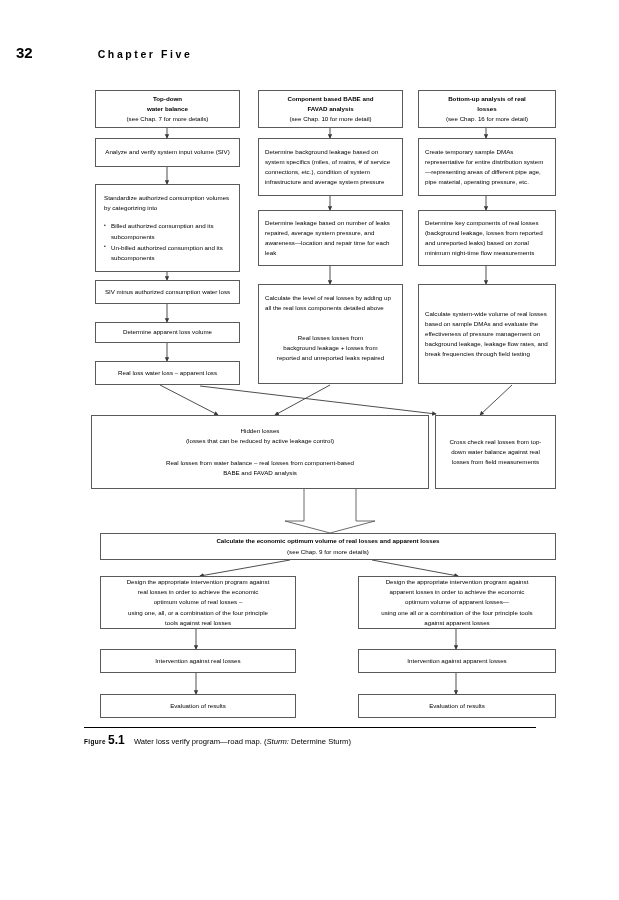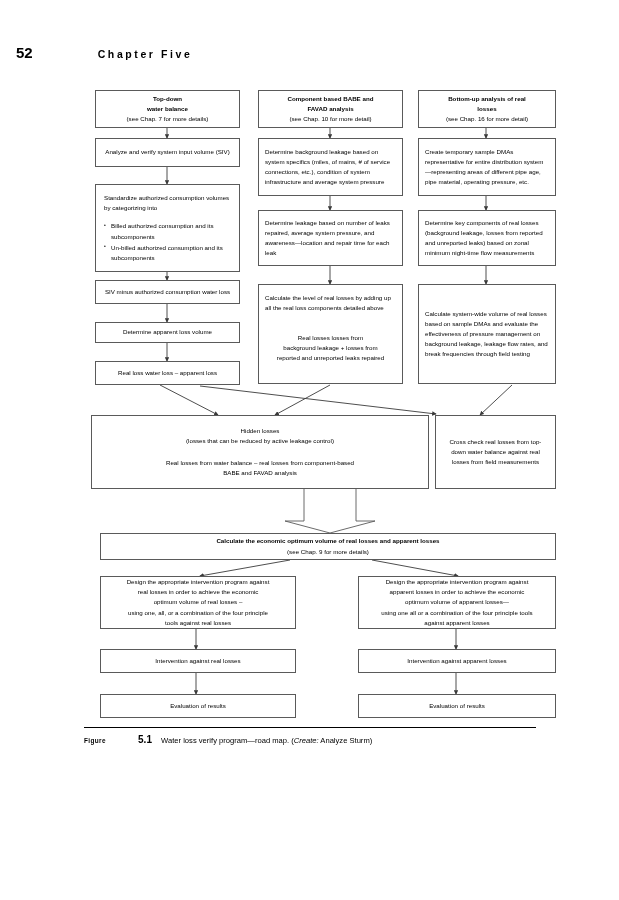--- a/index.html
+++ b/index.html
@@ -107,31 +107,31 @@
     width: 470px;
     font-size: 7.6px;
     line-height: 1.3;
     white-space: nowrap;
   }
   .figure-caption .fig-word {
     font-weight: bold;
     font-size: 6.4px;
     letter-spacing: .4px;
   }
-  .figure-caption .fig-num { font-weight: bold; font-size: 10px; margin-left: 30px; }
+  .figure-caption .fig-num { font-weight: bold; font-size: 12px; }
   .figure-caption .cap-text { margin-left: 7px; }
   .figure-caption .src { font-style: italic; }
 </style>
 </head>
 <body>
 
 <div id="page">
 
   <div class="page-header">
-    <span class="page-number">52</span>
+    <span class="page-number">32</span>
     <span class="chapter-label">Chapter Five</span>
   </div>
 
   <svg id="connectors" viewBox="0 0 619 900">
     <defs>
       <marker id="ah" viewBox="0 0 10 10" refX="8.5" refY="5" markerWidth="5" markerHeight="5" orient="auto-start-reverse">
         <path d="M 0 0 L 10 5 L 0 10 z" fill="#3a3a3a"></path>
       </marker>
     </defs>
     <g stroke="#3a3a3a" stroke-width="0.9" fill="none" marker-end="url(#ah)">
@@ -291,16 +291,16 @@
   </div>
 
   <div class="node center" style="left:358px; top:694px; width:198px; height:24px;">
     <p>Evaluation of results</p>
   </div>
 
   <div class="caption-rule"></div>
   <div class="figure-caption">
     <span class="fig-word">Figure</span>
     <span class="fig-num">5.1</span>
-    <span class="cap-text">Water loss verify program—road map. (</span><span class="src">Create:</span><span> Analyze Sturm)</span>
+    <span class="cap-text">Water loss verify program—road map. (</span><span class="src">Sturm:</span><span> Determine Sturm)</span>
   </div>
 
 </div>
 
 </body></html>

